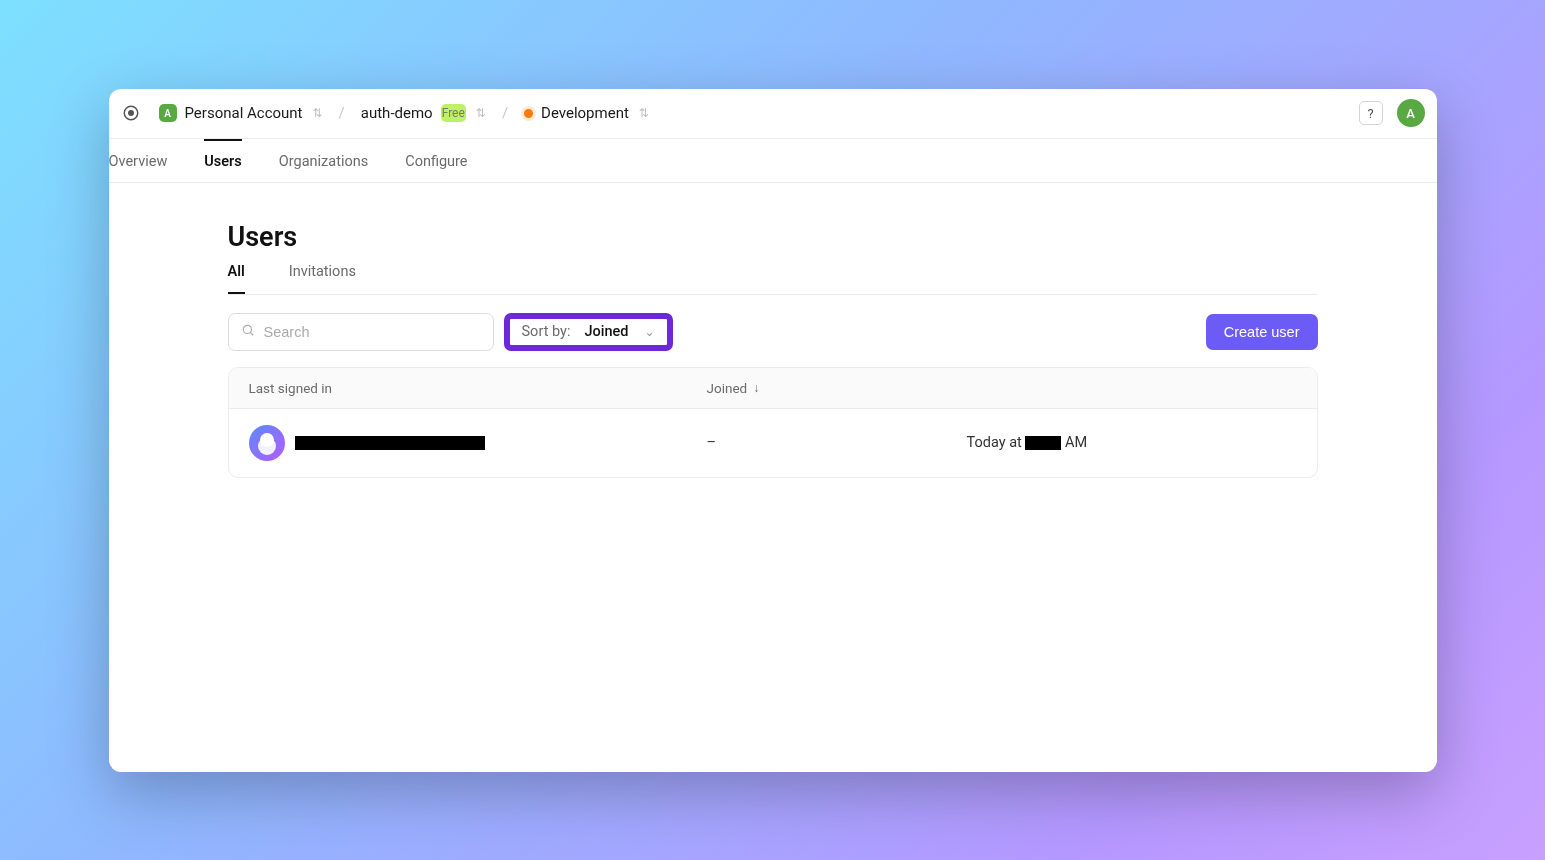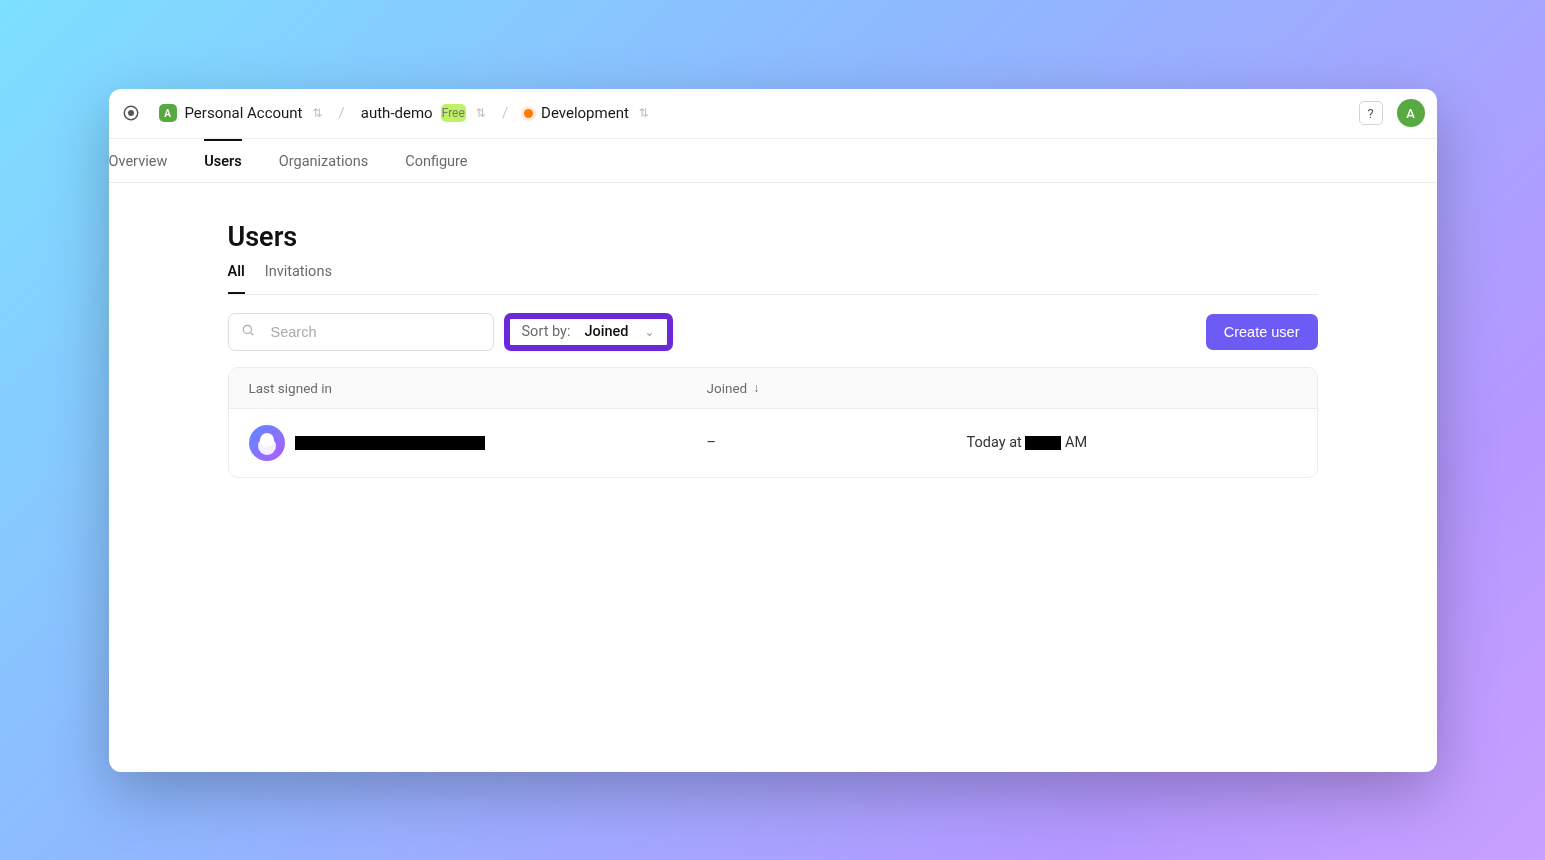--- a/index.html
+++ b/index.html
@@ -85,26 +85,26 @@
   font-size: 14.5px; color: #6b6b6b; cursor: pointer;
   height: 100%; display: flex; align-items: center;
   border-top: 2px solid transparent;
 }
 .navtab.active { color: #111; font-weight: 600; border-top: 2px solid #111; }
 
 .content { flex: 1; padding: 38px 0 0 0; }
 .inner { max-width: 1090px; margin: 0 auto; padding: 0 0; }
 .page-title { font-size: 27px; font-weight: 650; color: #111; margin-bottom: 10px; }
 .page-sub { font-size: 15px; color: #666; margin-bottom: 34px; }
-.subtabs { display: flex; gap: 20px; border-bottom: 1px solid #ececec; margin-bottom: 18px; }
+.subtabs { display: flex; gap: 44px; border-bottom: 1px solid #ececec; margin-bottom: 18px; }
 .subtab { font-size: 14.5px; color: #6b6b6b; padding-bottom: 12px; cursor: pointer; border-bottom: 2px solid transparent; }
 .subtab.active { color: #111; font-weight: 600; border-bottom: 2px solid #111; }
 .toolbar { display: flex; align-items: center; gap: 10px; margin-bottom: 16px; }
 .search {
-  display: flex; align-items: center; gap: 16px;
+  display: flex; align-items: center; gap: 9px;
   border: 1px solid #dcdcdc; border-radius: 7px;
   height: 38px; width: 266px; padding: 0 12px;
 }
 .search input {
   border: none; outline: none; font-size: 14.5px; color: #333; width: 100%;
 }
 .search input::placeholder { color: #aaa; }
 .search-icon { color: #aaa; }
 .sortbox {
   display: flex; align-items: center; gap: 14px;

